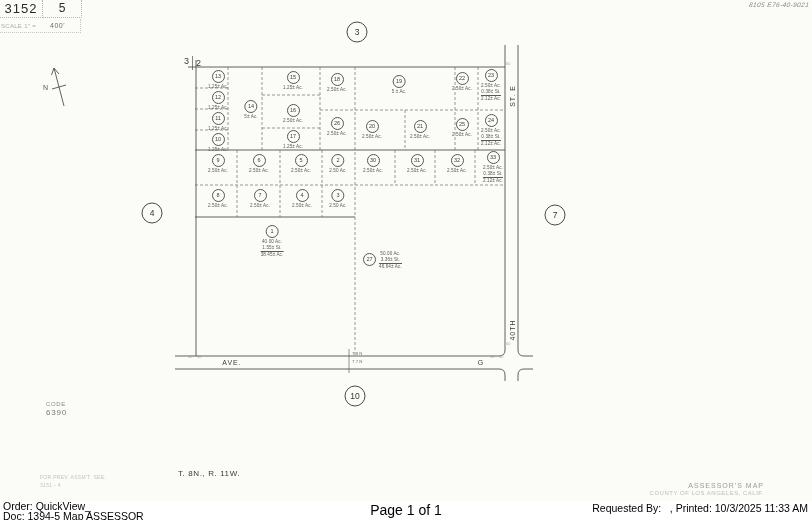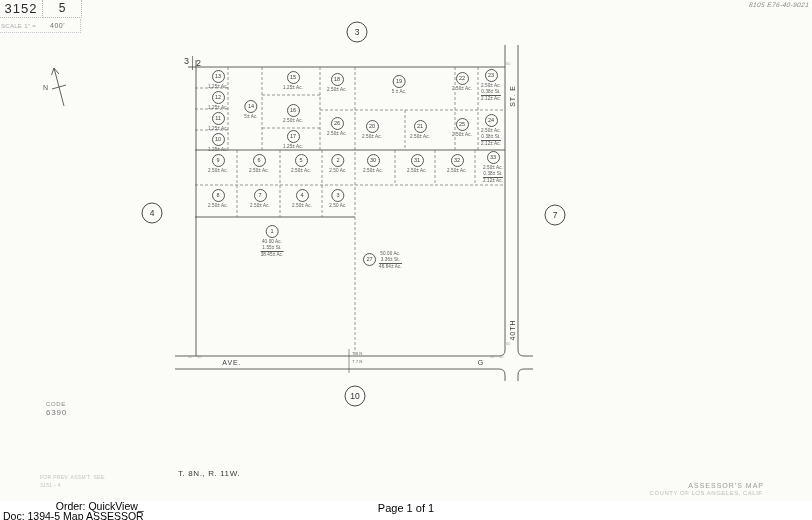--- a/index.html
+++ b/index.html
@@ -51,24 +51,24 @@
   .code{position:absolute;left:46px;top:401px;color:#8d8d8d;font-size:6px;letter-spacing:.6px;}
   .codeval{display:block;font-size:8px;color:#7a7a7a;margin-top:1px;letter-spacing:.8px;}
   .prev{position:absolute;left:40px;top:474px;color:#c3c3c0;font-size:5px;line-height:1.5;letter-spacing:.3px;}
   .prev span{display:block;}
   .twnshp{position:absolute;left:178px;top:469px;color:#3a3a3a;font-size:8px;letter-spacing:.6px;}
   .assr{position:absolute;right:48px;top:482px;text-align:right;}
   .assr .l1{display:block;font-size:7px;color:#9a9a9a;letter-spacing:1px;}
   .assr .l2{display:block;font-size:6px;color:#bcbcb9;letter-spacing:.5px;margin-top:1px;}
 
   
-  .footer{position:absolute;left:0;top:501px;width:812px;height:19px;background:#ffffff;color:#000;text-align:right;}
+  .footer{position:absolute;left:0;top:501px;width:812px;height:19px;background:#ffffff;color:#000;}
   .f-left{position:absolute;left:3px;top:0;font-size:10.5px;line-height:10px;}
   .f-left span{display:block;white-space:nowrap;}
-  .f-center{position:absolute;left:50%;top:1px;transform:translateX(-50%);font-size:11px;}
+  .f-center{position:absolute;left:50%;top:1px;transform:translateX(-50%);font-size:14px;}
   .f-right{position:absolute;right:4px;top:1px;font-size:10.5px;white-space:pre;}
 </style>
 </head>
 <body>
 
 <div class="page">
   <div class="scan">
 
     <svg class="maplines" viewBox="0 0 812 501" xmlns="http://www.w3.org/2000/svg">
       <g stroke="#4f4f4f" stroke-width="0.9" fill="none">
@@ -365,14 +365,15 @@
       <span class="l2">COUNTY OF LOS ANGELES, CALIF.</span>
     </div>
   </div>
 
   <div class="footer">
     <div class="f-left">
       <span>Order: QuickView_</span>
       <span>Doc: 1394-5 Map ASSESSOR</span>
     </div>
     <div class="f-center">Page 1 of 1</div>
+    <div class="f-right">Requested By:   , Printed: 10/3/2025 11:33 AM</div>
   </div>
 </div>
 
 </body></html>

